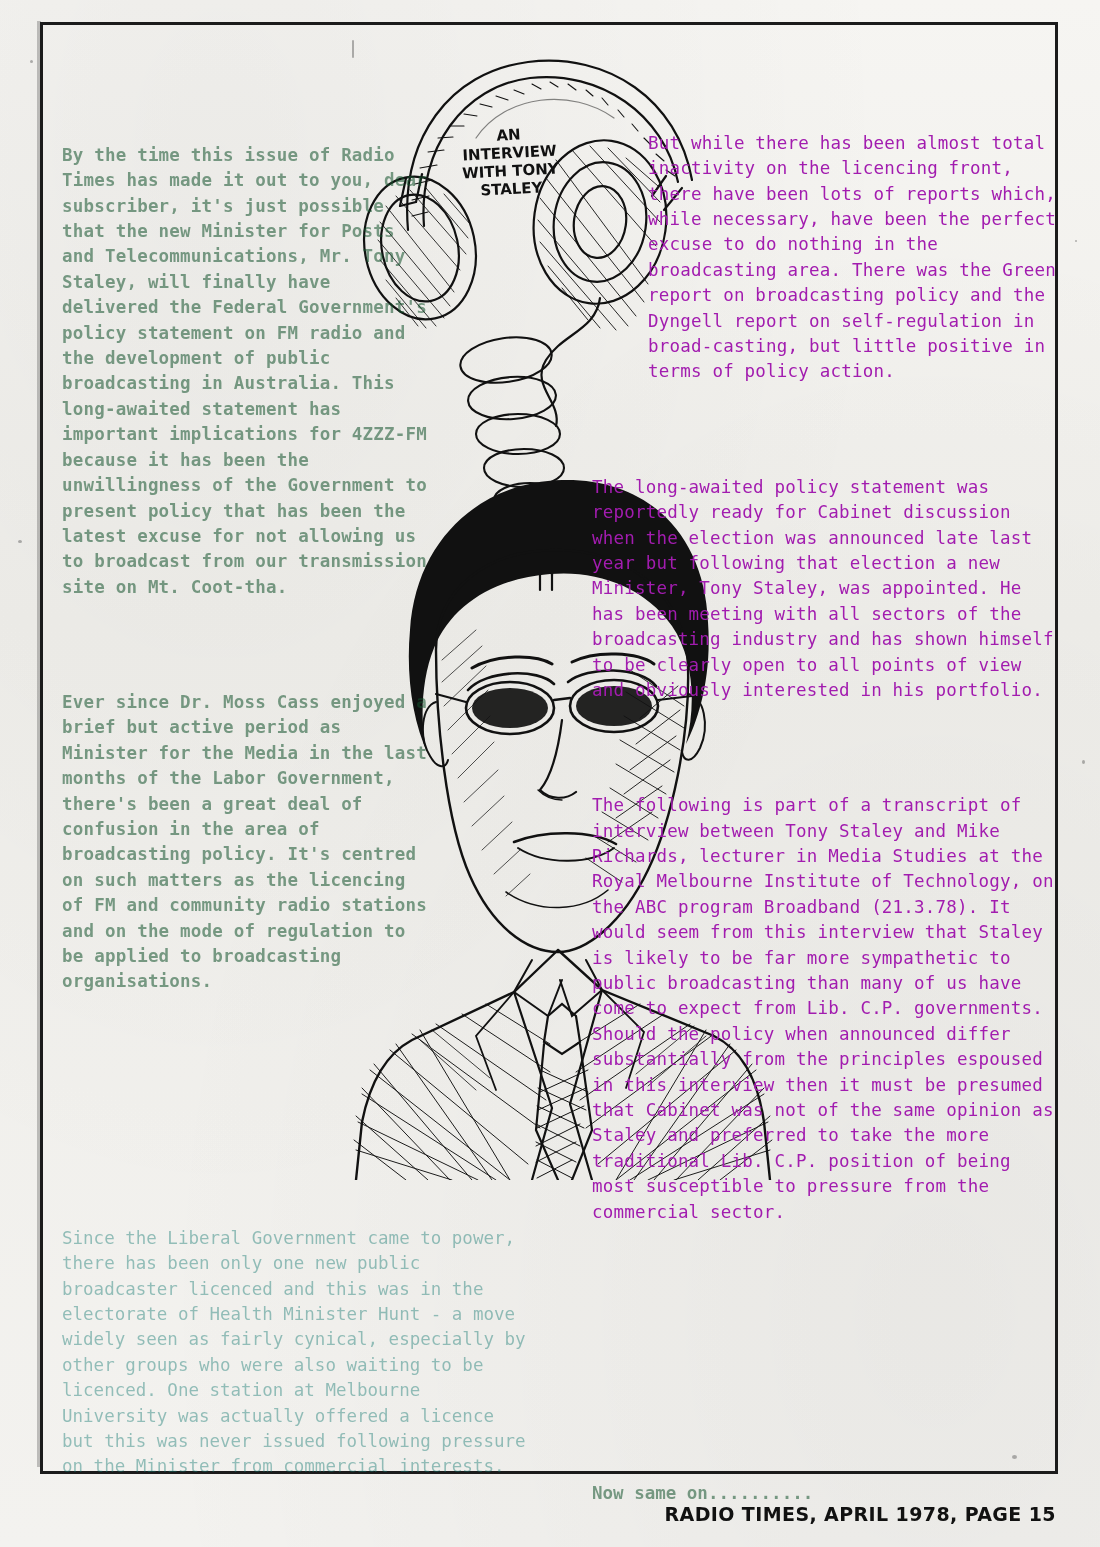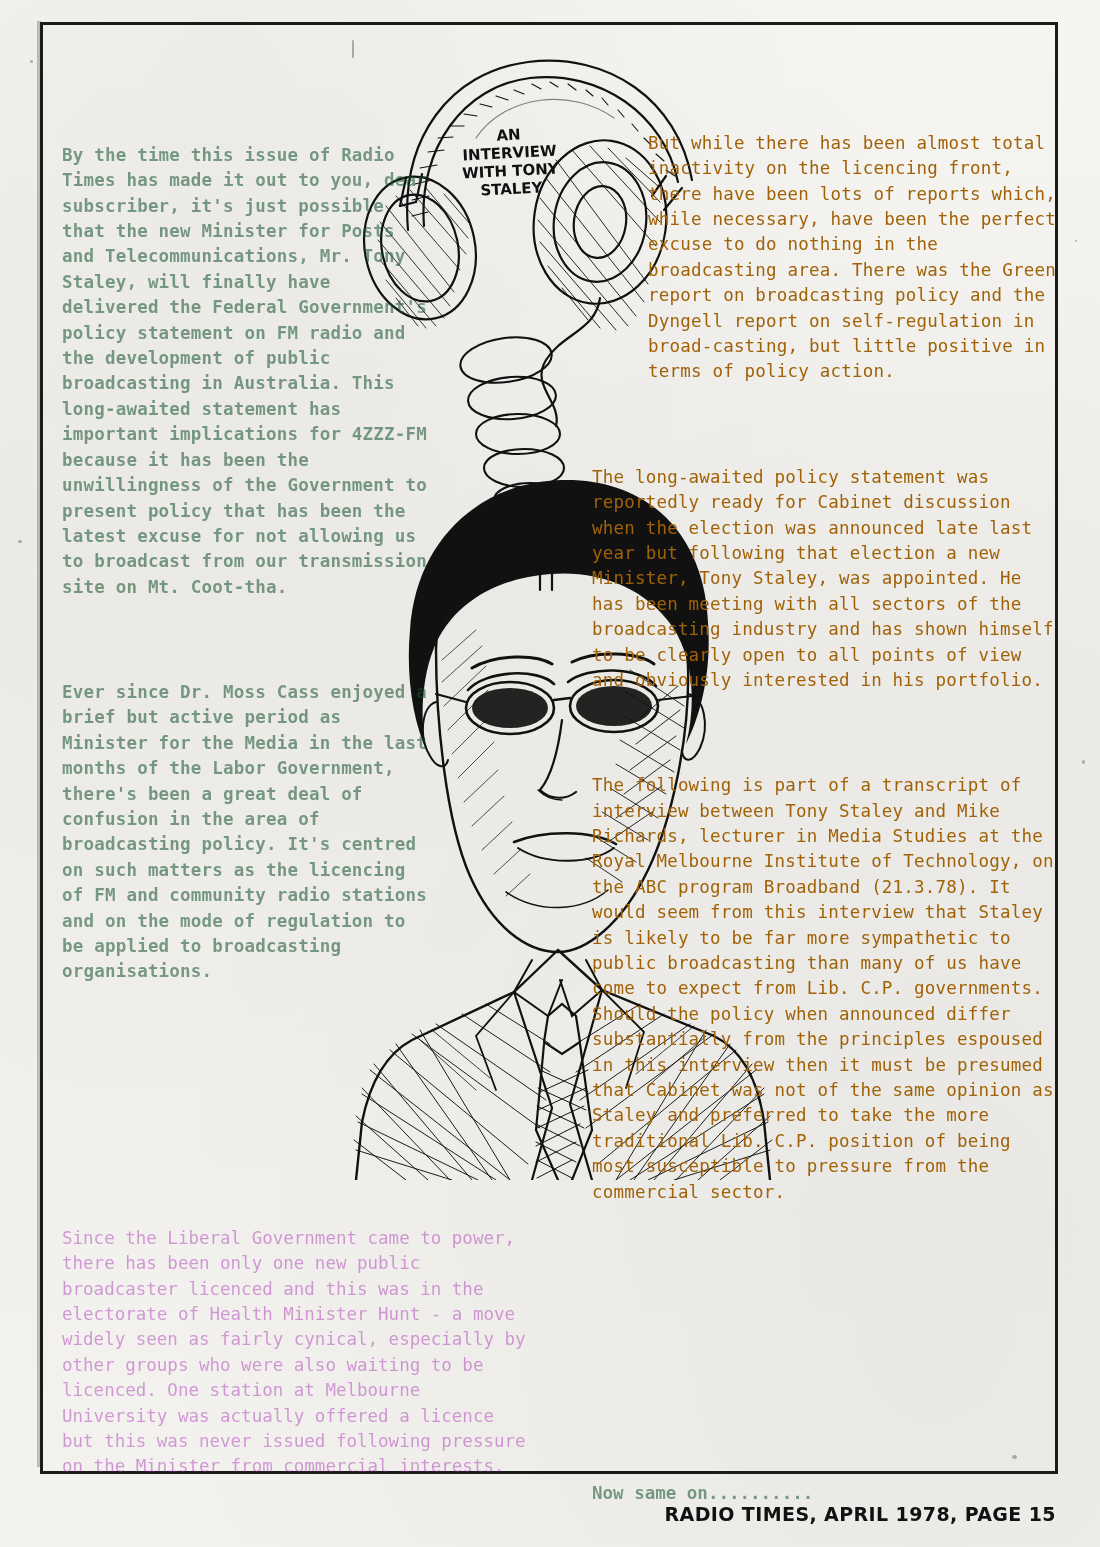--- a/index.html
+++ b/index.html
@@ -43,25 +43,25 @@
     white-space:pre-wrap;
     color:#1a1a1a;
   }
   .col-left{
     left:62px;top:92px;width:372px;
   }
   .col-right{
     left:592px;top:80px;width:472px;
   }
   .fade2{color:#14532d;opacity:.55;font-weight:bold;}
-  .fade3{color:#a21caf;opacity:.42;}
-  .solid{color:#a16207;}
+  .fade3{color:#0f766e;opacity:.42;}
+  .solid{color:#a21caf;}
 
   .para{margin:0 0 0 0;}
-  .para + .para{margin-top:29px;}
+  .para + .para{margin-top:39px;}
 
   
   .rc-p1{padding-left:56px;}
   .rc-p2{padding-left:0px;}
   .rc-p3{padding-left:0px;}
 
   
   .col-bottom{
     position:absolute;left:592px;top:1175px;width:472px;
     font-size:17.5px;line-height:25.4px;white-space:pre-wrap;

